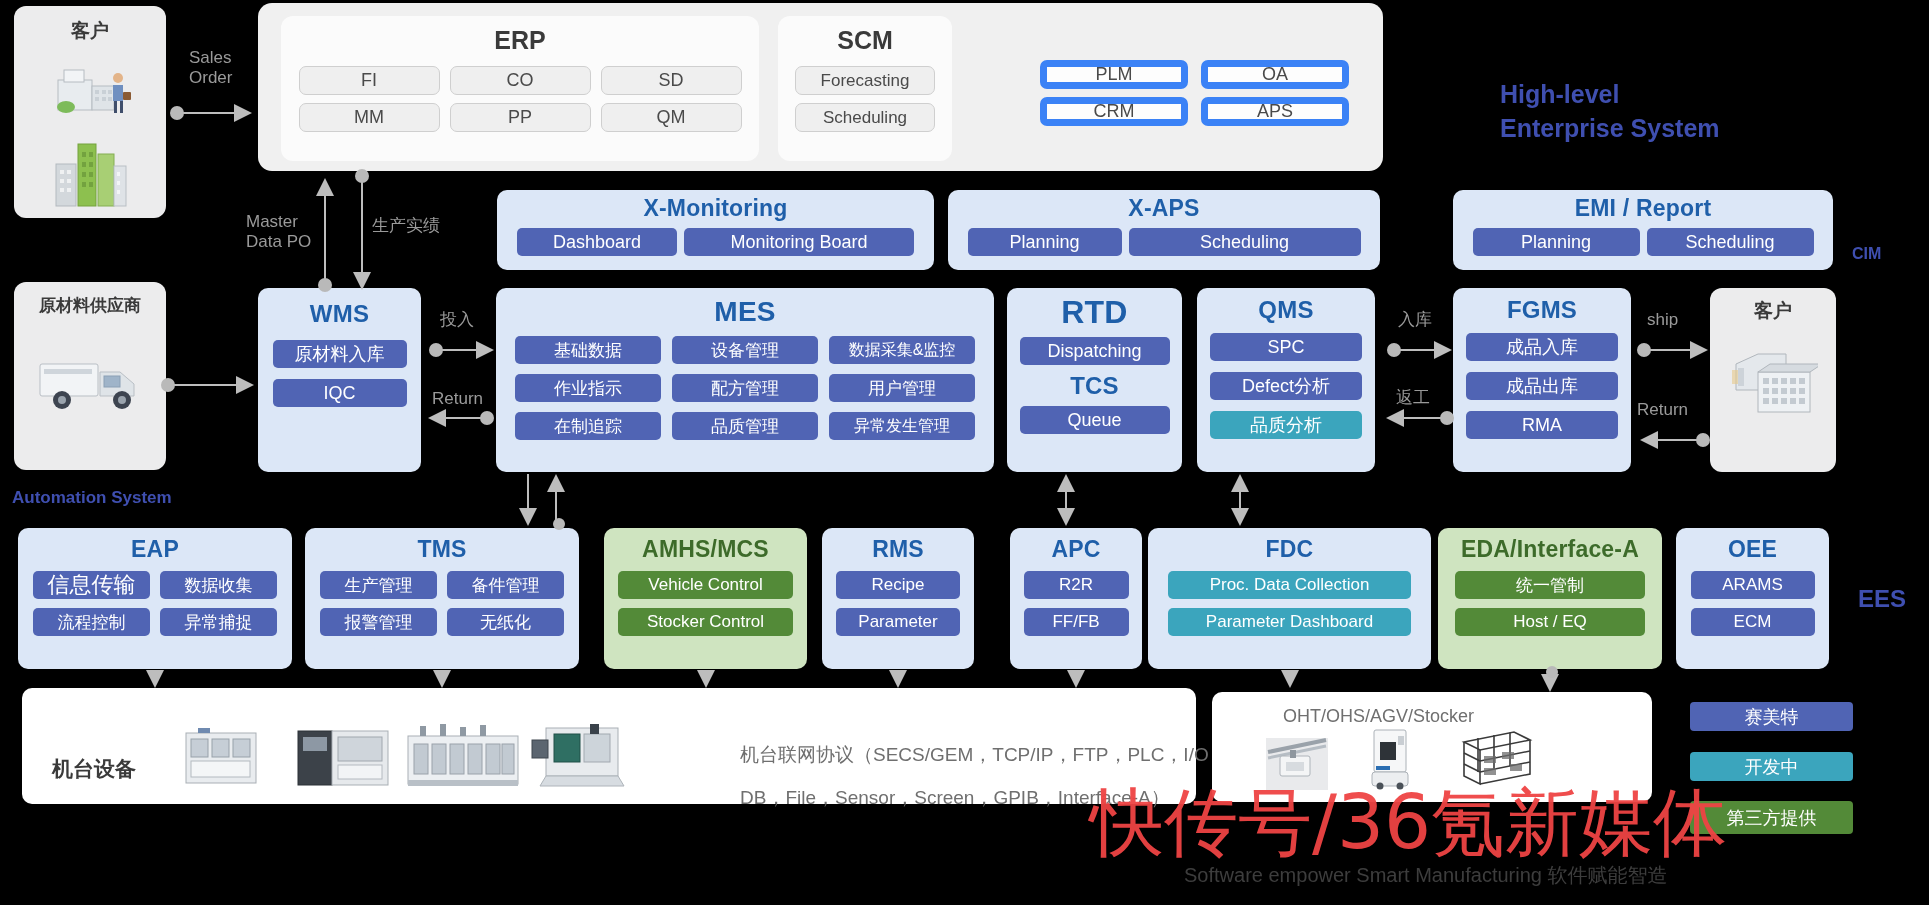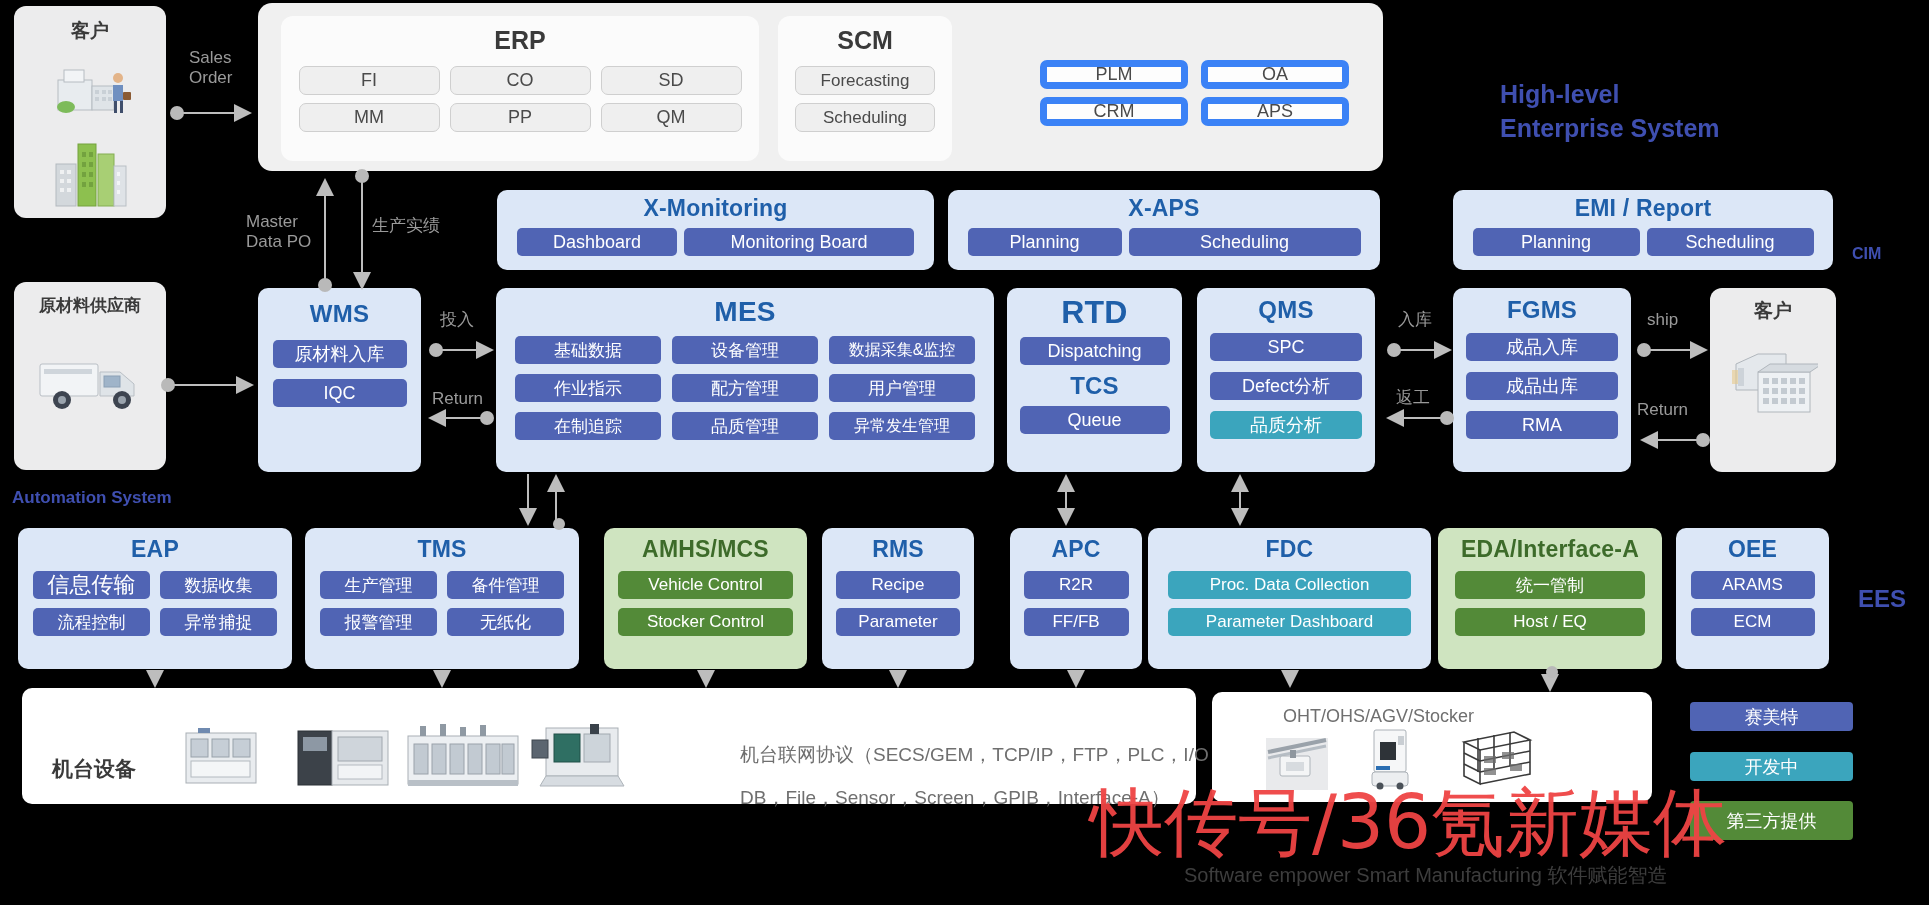--- a/index.html
+++ b/index.html
@@ -382,21 +382,21 @@
   <g fill="#6d6d6d" opacity=".75">
     <rect x="26" y="26" width="12" height="7"></rect>
       <rect x="44" y="22" width="12" height="7"></rect>
     <rect x="26" y="38" width="12" height="7"></rect>
       <rect x="52" y="34" width="12" height="7"></rect>
   </g>
 </svg>
 
 <div class="abs legend-chip" style="left:1690px;top:702px;width:163px;height:29px;background:#5064b4;font-size:18px;">赛美特</div>
 <div class="abs legend-chip" style="left:1690px;top:752px;width:163px;height:29px;background:#3ba5bd;font-size:18px;">开发中</div>
-<div class="abs legend-chip" style="left:1690px;top:801px;width:163px;height:39px;background:#538a38;font-size:18px;">第三方提供</div>
+<div class="abs legend-chip" style="left:1690px;top:801px;width:163px;height:33px;background:#538a38;font-size:18px;">第三方提供</div>
 
 <svg class="conn" style="left:0;top:0;" width="1929" height="905">
   <defs>
     <marker id="ar" markerWidth="9" markerHeight="9" refX="8" refY="4.5" orient="auto">
       <path d="M0 0 L9 4.5 L0 9 z" fill="#bdbdbd"></path>
     </marker>
   </defs>
   <g stroke="#bdbdbd" stroke-width="2" fill="none">
 
     <line x1="180" y1="113" x2="250" y2="113" marker-end="url(#ar)"></line>

